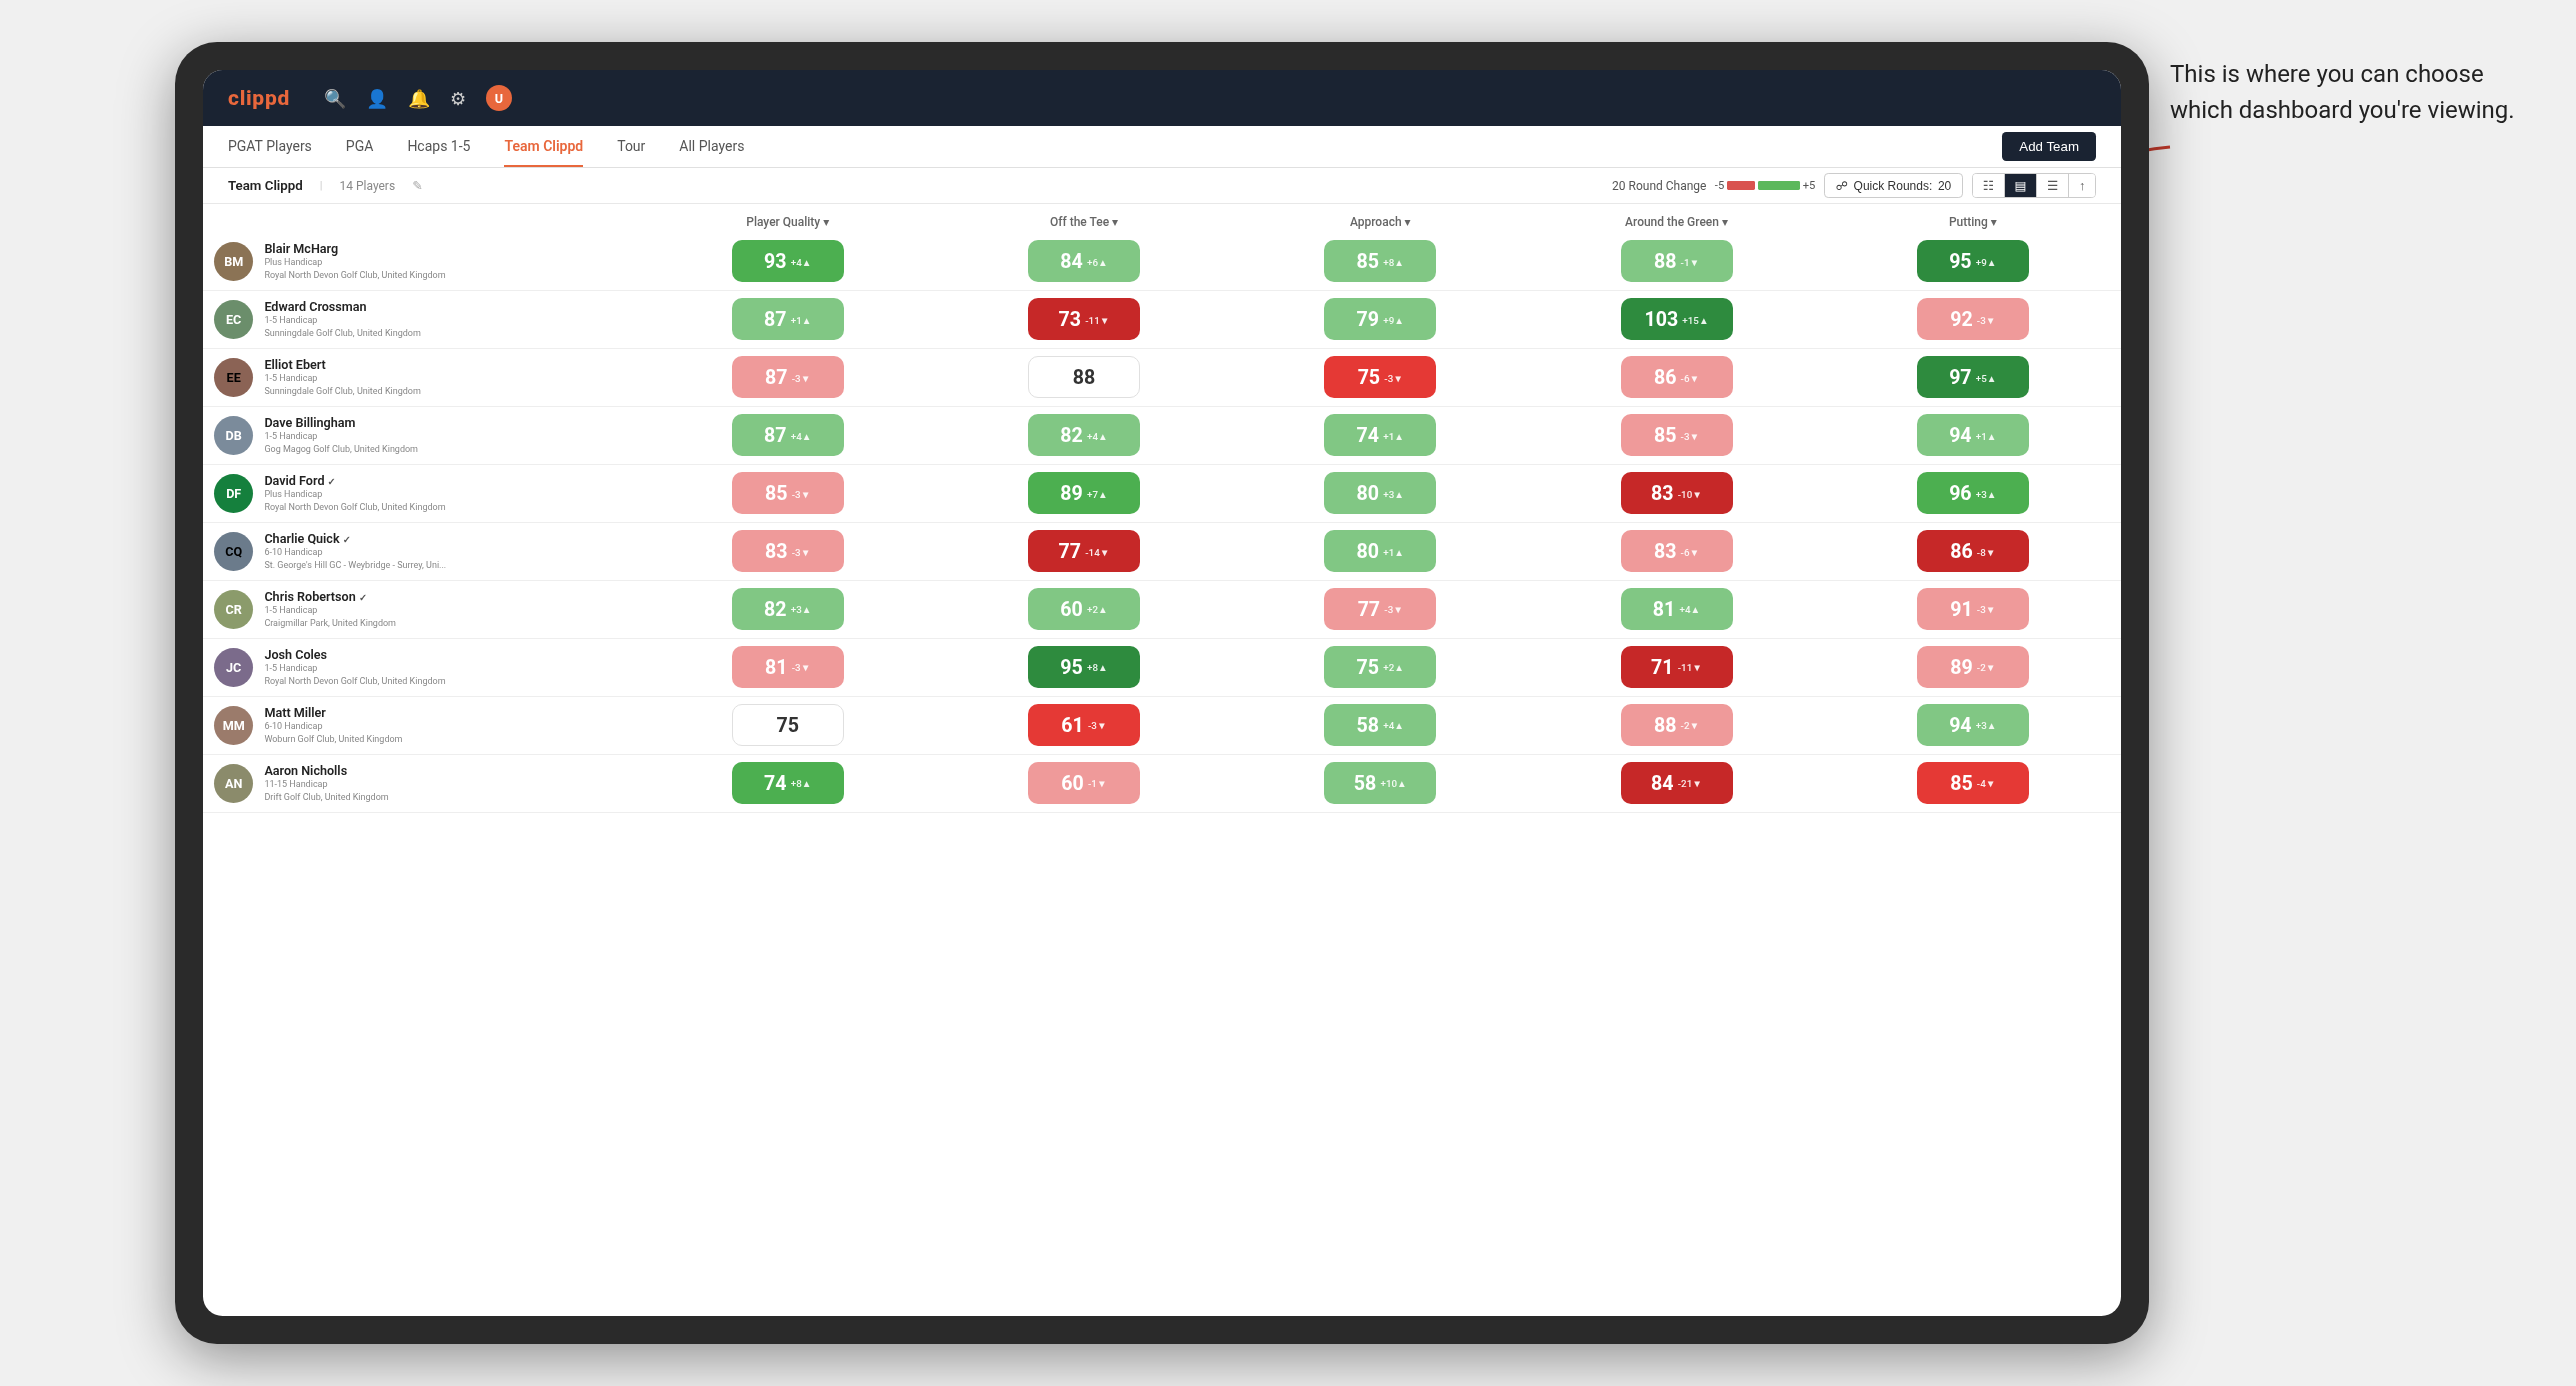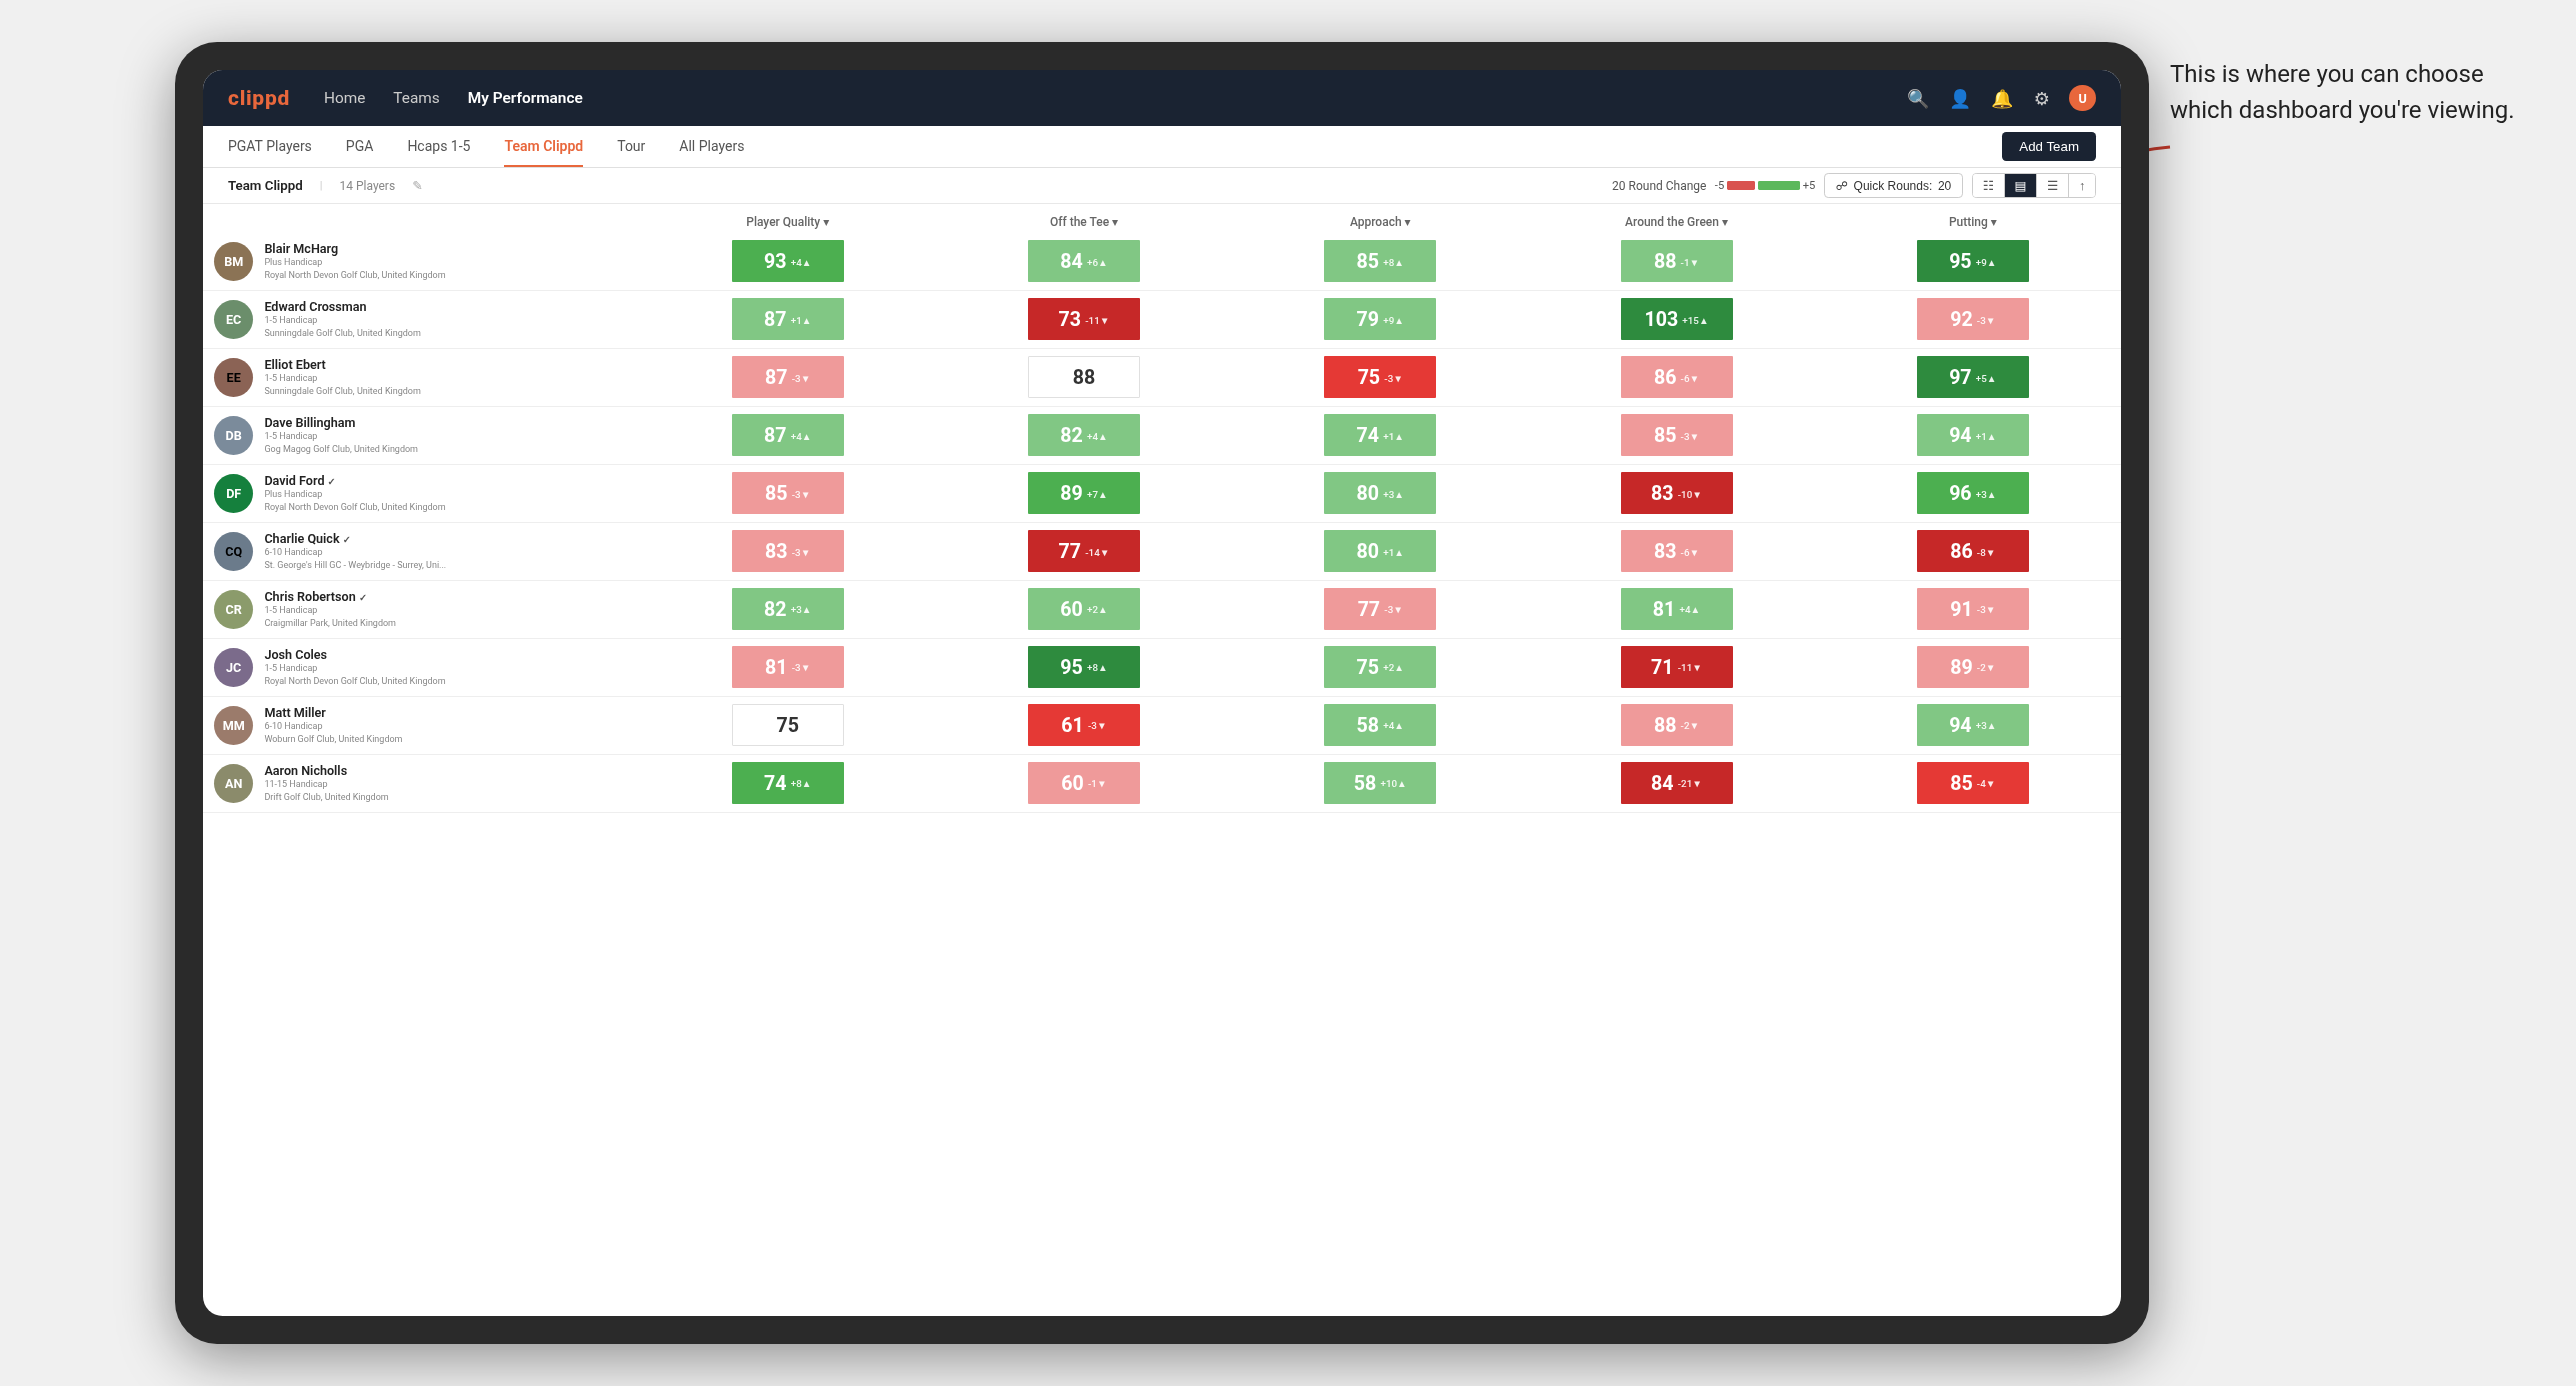--- a/index.html
+++ b/index.html
@@ -297,21 +297,21 @@
       padding: 7px 5.6px;
       text-align: center;
       vertical-align: middle;
     }
     .metric-box {
       display: inline-flex;
       align-items: center;
       justify-content: center;
       width: 112px;
       height: 42px;
-      border-radius: 1px;
+      border-radius: 10px;
       font-size: 19.6px;
       font-weight: 700;
       color: #fff;
       position: relative;
       gap: 4.2px;
     }
     .metric-box .change {
       font-size: 9.8px;
       font-weight: 500;
       display: flex;
@@ -335,25 +335,20 @@
       <polygon points="0 0, 10 3.5, 0 7" fill="#c0392b"></polygon>
     </marker>
   </defs>
 </svg>
 
 <div class="tablet-frame">
   <div class="tablet-screen">
 
     <nav class="top-nav">
       <span class="logo">clippd</span>
-      <div class="nav-links">
-        <a class="nav-link">Home</a>
-        <a class="nav-link">Teams</a>
-        <a class="nav-link active">My Performance</a>
-      </div>
       <div class="nav-icons">
         <span class="nav-icon">🔍</span>
         <span class="nav-icon">👤</span>
         <span class="nav-icon">🔔</span>
         <span class="nav-icon">⚙</span>
         <div class="avatar-circle">U</div>
       </div>
     </nav>
 
     <nav class="sub-nav">

